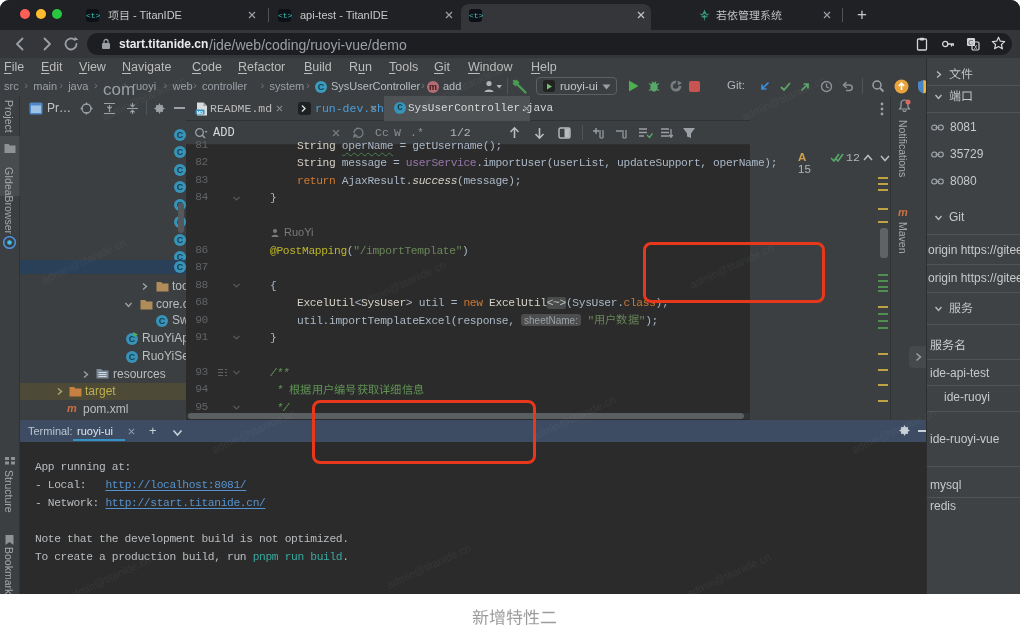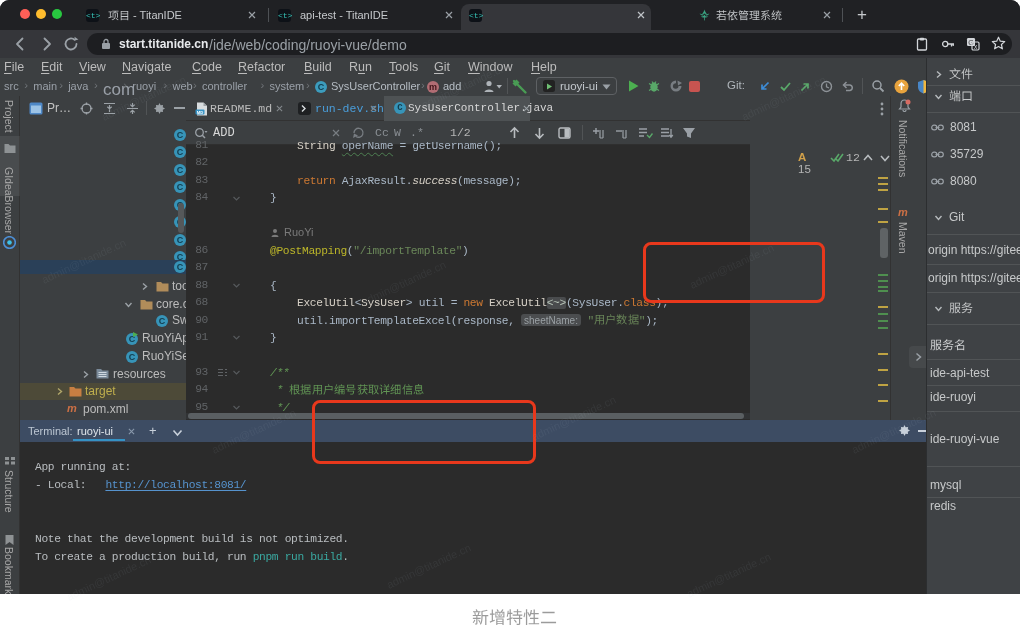--- a/index.html
+++ b/index.html
@@ -515,20 +515,21 @@
           </svg>
           <svg class="abs" style="left:474px;top:30px" width="15" height="14" viewBox="0 0 15 14">
             <path d="M1 3 H9 M1 6.5 H9 M1 10 H9 M11 3 V11 M9.2 9 L11 11.2 L12.8 9" stroke="#9aa0a6" stroke-width="1.3" fill="none"></path>
           </svg>
           <svg class="abs" style="left:496px;top:30px" width="14" height="14" viewBox="0 0 14 14">
             <path d="M1 2 H13 L9 7.5 V12 L5 10.5 V7.5 Z" fill="#9aa0a6"></path>
           </svg>
           <div class="ln mono" style="left:2px;top:43.0px;width:20px;text-align:right;font-size:11.25px">81</div>
           <div class="cl" style="left:111px;top:43.0px;font-size:11.25px;line-height:14px"><span class="wh">String</span> <span style="text-decoration:underline wavy #4e8052 1px;text-underline-offset:3px">operName</span> = getUsername();</div>
           <div class="ln mono" style="left:2px;top:60.45px;width:20px;text-align:right;font-size:11.25px">82</div>
+          <div class="cl" style="left:111px;top:60.45px;font-size:11.25px;line-height:14px"><span class="wh">String</span> message = <span class="fld">userService</span>.importUser(userList, updateSupport, operName);</div>
           <div class="ln mono" style="left:2px;top:77.9px;width:20px;text-align:right;font-size:11.25px">83</div>
           <div class="cl" style="left:111px;top:77.9px;font-size:11.25px;line-height:14px"><span class="kw">return</span> AjaxResult.<i class="wh">success</i>(message);</div>
           <div class="ln mono" style="left:2px;top:95.35px;width:20px;text-align:right;font-size:11.25px">84</div>
           <div class="cl" style="left:84px;top:95.35px;font-size:11.25px;line-height:14px">}</div>
           <div class="ln mono" style="left:2px;top:147.7px;width:20px;text-align:right;font-size:11.25px">86</div>
           <div class="cl" style="left:84px;top:147.7px;font-size:11.25px;line-height:14px"><span class="ann">@PostMapping</span>(<span class="str">"/importTemplate"</span>)</div>
           <div class="ln mono" style="left:2px;top:165.14999999999998px;width:20px;text-align:right;font-size:11.25px">87</div>
           <div class="ln mono" style="left:2px;top:182.59999999999997px;width:20px;text-align:right;font-size:11.25px">88</div>
           <div class="cl" style="left:84px;top:182.59999999999997px;font-size:11.25px;line-height:14px">{</div>
           <div class="ln mono" style="left:2px;top:200.04999999999998px;width:20px;text-align:right;font-size:11.25px">68</div>
@@ -657,20 +658,21 @@
             <path d="M1.5 1.5 L5.5 6 L9.5 1.5" stroke="#c8d0da" stroke-width="1.6" fill="none"></path>
           </svg>
           <svg class="abs" style="left:878px;top:4px" width="13" height="13" viewBox="0 0 13 13">
             <circle cx="6.5" cy="6.5" r="2" fill="#c8d0da"></circle>
             <path d="M6.5 1 L7.6 3.2 L10 2.9 L9.8 5.3 L12 6.5 L9.8 7.7 L10 10.1 L7.6 9.8 L6.5 12 L5.4 9.8 L3 10.1 L3.2 7.7 L1 6.5 L3.2 5.3 L3 2.9 L5.4 3.2 Z" fill="#c8d0da"></path>
           </svg>
           <div class="abs" style="left:898px;top:10px;width:10px;height:2px;background:#c8d0da"></div>
           <div class="abs" style="left:0;top:22px;width:100%;height:152px;background:#2b2b2b"></div>
           <div class="mono" style="position:absolute;left:15px;font-size:11.25px;color:#b9bdc0;white-space:pre;top:41px">App running at:</div>
           <div class="mono" style="position:absolute;left:15px;font-size:11.25px;color:#b9bdc0;white-space:pre;top:59px">- Local:   <span style="color:#5693ce;text-decoration:underline;text-underline-offset:2px">http://localhost:8081/</span></div>
+          <div class="mono" style="position:absolute;left:15px;font-size:11.25px;color:#b9bdc0;white-space:pre;top:77px">- Network: <span style="color:#5693ce;text-decoration:underline;text-underline-offset:2px">http://start.titanide.cn/</span></div>
           <div class="mono" style="position:absolute;left:15px;font-size:11.25px;color:#b9bdc0;white-space:pre;top:113px">Note that the development build is not optimized.</div>
           <div class="mono" style="position:absolute;left:15px;font-size:11.25px;color:#b9bdc0;white-space:pre;top:131px">To create a production build, run <span style="color:#3aa8a0">pnpm run build</span>.</div>
         </div>
       </div>
       <div id="rpanel">
         <div class="rrow" style="top:16px;height:0">
           <svg style="margin:0 6px 0 7px" width="9" height="9" viewBox="0 0 9 9">
             <path d="M3 1.5 L6.5 4.5 L3 7.5" stroke="#b5b9bc" stroke-width="1.4" fill="none"></path>
           </svg>
           <svg class="cj " viewBox="0 0 1000 1000">
@@ -742,21 +744,21 @@
             </svg><svg class="cj " viewBox="0 0 1000 1000">
               <use href="#g14"></use>
             </svg></span>
         </div>
         <div class="rdiv" style="top:301px"></div>
         <div class="rrow" style="top:315px;height:0">
           <span style="margin-left:3px">ide-api-test</span>
         </div>
         <div class="rdiv" style="top:327px"></div>
         <div class="rrow" style="top:339px;height:0">
-          <span style="margin-left:3px">ide-ruoyi</span>
+          <span style="margin-left:17px">ide-ruoyi</span>
         </div>
         <div class="rdiv" style="top:353px"></div>
         <div class="rrow" style="top:381px;height:0">
           <span style="margin-left:3px">ide-ruoyi-vue</span>
         </div>
         <div class="rdiv" style="top:408px"></div>
         <div class="rrow" style="top:427px;height:0">
           <span style="margin-left:3px">mysql</span>
         </div>
         <div class="rdiv" style="top:439px"></div>

